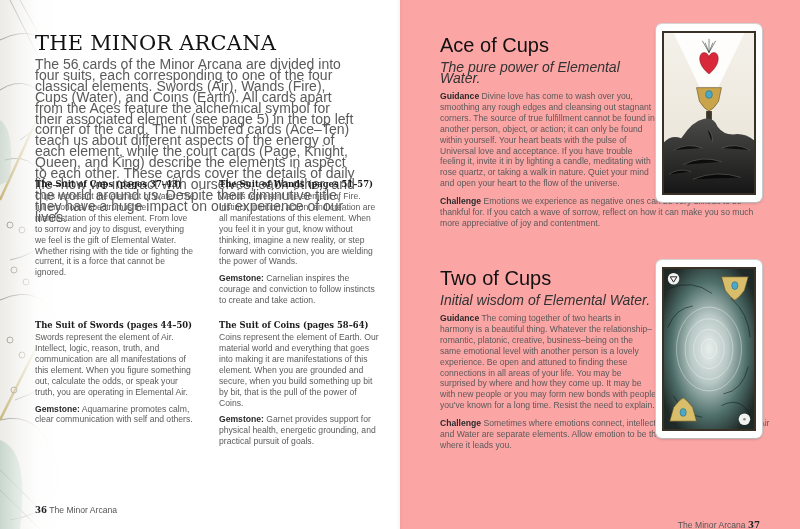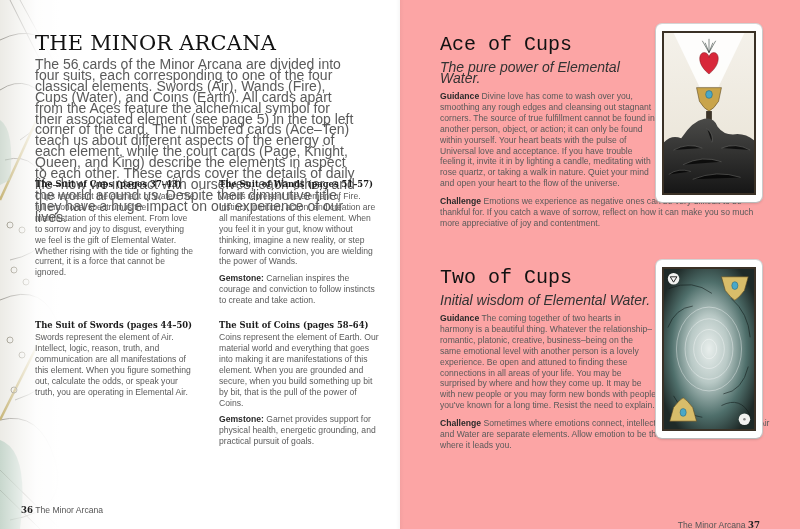--- a/index.html
+++ b/index.html
@@ -21,32 +21,32 @@
 
   .suits { position: absolute; left: 35px; top: 179px; width: 330px;
     display: grid; grid-template-columns: 160px 160px; column-gap: 24px; }
   .suit { margin-bottom: 14px; }
   .suit-title { font-family: "DejaVu Serif", serif; font-weight: bold; font-size: 8.4px; color: #1a1a1a;
     line-height: 11px; margin-bottom: 1px; }
   .suit-body { font-size: 8.6px; line-height: 10.9px; color: #5a5a5a; }
   .gem { font-size: 8.6px; line-height: 10.9px; color: #5a5a5a; margin-top: 6px; }
   .gem-label { color: #2a2a2a; font-weight: bold; }
 
-  .footer-left { position: absolute; left: 21px; top: 505px; font-size: 8.6px; color: #555; }
+  .footer-left { position: absolute; left: 35px; top: 505px; font-size: 8.6px; color: #555; }
   .footer-left .pnum, .footer-right .pnum { font-family: "DejaVu Serif", serif; font-weight: bold; color: #222; font-size: 8.6px; }
 
   
   .page-right { position: absolute; left: 400px; top: 0; width: 400px; height: 529px; }
   .gutter { position: absolute; left: 396px; top: 0; width: 8px; height: 529px;
     background: linear-gradient(90deg, rgba(0,0,0,0) 0%, rgba(0,0,0,0.03) 50%, rgba(0,0,0,0) 100%); }
 
   .entry { position: absolute; left: 40px; width: 216px; }
   .entry-ace { top: 33px; }
   .entry-two { top: 266px; }
-  .card-title { font-family: Liberation Mono, monospace; font-size: 20px; color: #111; line-height: 24px; margin-bottom: 5px; font-weight: normal; }
+  .card-title { font-family: Liberation Sans, sans-serif; font-size: 20px; color: #111; line-height: 24px; margin-bottom: 5px; font-weight: normal; }
   .card-sub { font-style: italic; font-size: 14px; color: #333; line-height: 11px; margin-bottom: 7px; }
   .para { font-size: 8.6px; line-height: 10.9px; color: #5a5a5a; }
   .para-label { color: #2a2a2a; font-weight: bold; }
   .challenge { margin-top: 7px; width: 330px; }
 
   .card { position: absolute; width: 106px; height: 178px; background: #fff; border-radius: 6px;
     box-shadow: 0 1px 3px rgba(0,0,0,0.25), 0 0 0 1px #ddd; }
   .card-ace { left: 256px; top: 24px; }
   .card-two { left: 256px; top: 260px; }
   .card-art { position: absolute; left: 6px; top: 7px; width: 94px; height: 164px; border: 2px solid #3a3126; overflow: hidden; }
@@ -101,20 +101,21 @@
         <p class="suit-body">Cups represent the element of Water. The full emotional spectrum is the manifestation of this element. From love to sorrow and joy to disgust, everything we feel is the gift of Elemental Water. Whether rising with the tide or fighting the current, it is a force that cannot be ignored.</p>
       </div>
       <div class="suit">
         <div class="suit-title">The Suit of Wands (pages 51–57)</div>
         <p class="suit-body">Wands represent the element of Fire. Instinct, intuition, action, and creation are all manifestations of this element. When you feel it in your gut, know without thinking, imagine a new reality, or step forward with conviction, you are wielding the power of Wands.</p>
         <p class="gem"><span class="gem-label">Gemstone:</span><span> Carnelian inspires the courage and conviction to follow instincts to create and take action.</span></p>
       </div>
       <div class="suit">
         <div class="suit-title">The Suit of Swords (pages 44–50)</div>
         <p class="suit-body">Swords represent the element of Air. Intellect, logic, reason, truth, and communication are all manifestations of this element. When you figure something out, calculate the odds, or speak your truth, you are operating in Elemental Air.</p>
+        <p class="gem"><span class="gem-label">Gemstone:</span><span> Aquamarine promotes calm, clear communication with self and others.</span></p>
       </div>
       <div class="suit">
         <div class="suit-title">The Suit of Coins (pages 58–64)</div>
         <p class="suit-body">Coins represent the element of Earth. Our material world and everything that goes into making it are manifestations of this element. When you are grounded and secure, when you build something up bit by bit, that is the pull of the power of Coins.</p>
         <p class="gem"><span class="gem-label">Gemstone:</span><span> Garnet provides support for physical health, energetic grounding, and practical pursuit of goals.</span></p>
       </div>
     </div>
 
     <div class="footer-left">
       <span class="pnum">36</span>

